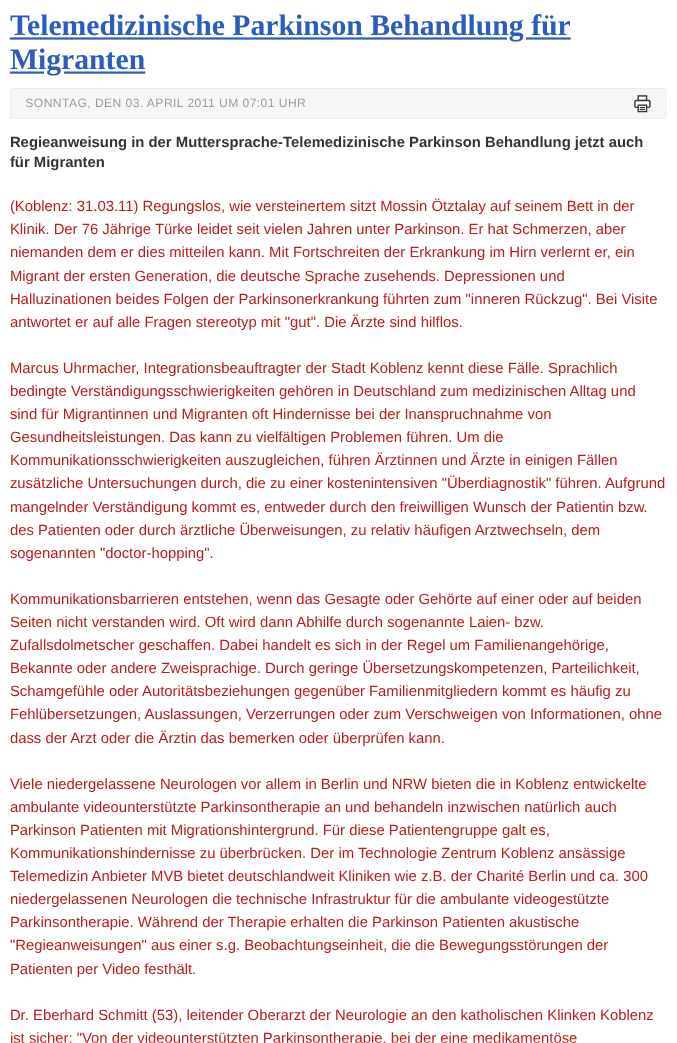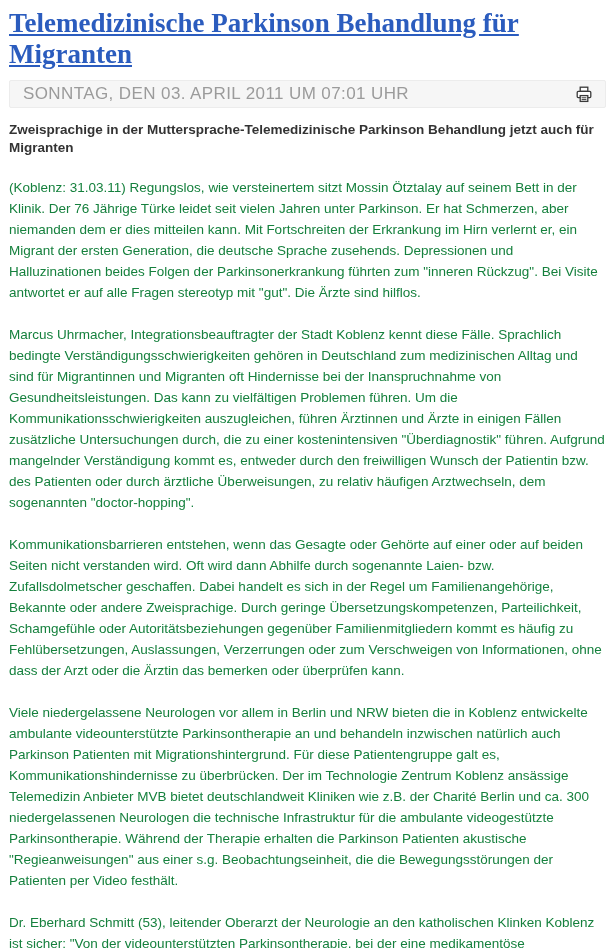--- a/index.html
+++ b/index.html
@@ -32,21 +32,21 @@
     border: 1px solid #ececec;
     border-radius: 2px;
     height: 26px;
     display: flex;
     align-items: center;
     justify-content: space-between;
     padding: 0 13px;
     margin-bottom: 13px;
   }
   .date-text {
-    font-size: 17px;
+    font-size: 11px;
     color: #9b9b9b;
     text-transform: uppercase;
     letter-spacing: 0.4px;
   }
   .print-button {
     background: none;
     border: none;
     padding: 0;
     margin: 0;
     cursor: pointer;
@@ -58,21 +58,21 @@
     font-size: 13.5px;
     font-weight: bold;
     color: #333333;
     margin: 0 0 21px 0;
     line-height: 1.3;
   }
   .article-body p {
     font-size: 13.5px;
     line-height: 21px;
     margin: 0 0 21px 0;
-    color: #15803d;
+    color: #b91c1c;
   }
 </style>
 </head>
 <body>
 
 <div class="page">
 
   <h1 class="article-title" style="color:#2b5cbe;text-decoration:underline;">Telemedizinische Parkinson Behandlung für Migranten</h1>
 
   <div class="date-bar">
@@ -83,21 +83,21 @@
           <rect x="4.2" y="1.2" width="7.6" height="4.2" fill="#ffffff" stroke="#3a3a3a" stroke-width="1.3"></rect>
           <rect x="1.2" y="5.4" width="13.6" height="6.2" rx="1" fill="#ffffff" stroke="#3a3a3a" stroke-width="1.3"></rect>
           <rect x="4.2" y="9.6" width="7.6" height="5.8" fill="#ffffff" stroke="#3a3a3a" stroke-width="1.3"></rect>
           <line x1="5.6" y1="11.8" x2="10.4" y2="11.8" stroke="#3a3a3a" stroke-width="1"></line>
           <line x1="5.6" y1="13.6" x2="10.4" y2="13.6" stroke="#3a3a3a" stroke-width="1"></line>
         </svg>
       </span>
     </button>
   </div>
 
-  <h2 class="article-subtitle">Zweisprachige in der Muttersprache-Telemedizinische Parkinson Behandlung jetzt auch für Migranten</h2>
+  <h2 class="article-subtitle">Regieanweisung in der Muttersprache-Telemedizinische Parkinson Behandlung jetzt auch für Migranten</h2>
 
   <div class="article-body">
     <p>(Koblenz: 31.03.11) Regungslos, wie versteinertem sitzt Mossin Ötztalay auf seinem Bett in der Klinik. Der 76 Jährige Türke leidet seit vielen Jahren unter Parkinson. Er hat Schmerzen, aber niemanden dem er dies mitteilen kann. Mit Fortschreiten der Erkrankung im Hirn verlernt er, ein Migrant der ersten Generation, die deutsche Sprache zusehends. Depressionen und Halluzinationen beides Folgen der Parkinsonerkrankung führten zum "inneren Rückzug". Bei Visite antwortet er auf alle Fragen stereotyp mit "gut".  Die Ärzte sind hilflos.</p>
     <p>Marcus Uhrmacher, Integrationsbeauftragter der Stadt Koblenz kennt diese Fälle. Sprachlich bedingte Verständigungsschwierigkeiten gehören in Deutschland zum medizinischen Alltag und sind für Migrantinnen und Migranten oft Hindernisse bei der Inanspruchnahme von Gesundheitsleistungen. Das kann zu vielfältigen Problemen führen. Um die Kommunikationsschwierigkeiten auszugleichen, führen Ärztinnen und Ärzte in einigen Fällen zusätzliche Untersuchungen durch, die zu einer kostenintensiven "Überdiagnostik" führen. Aufgrund mangelnder Verständigung kommt es, entweder durch den freiwilligen Wunsch der Patientin bzw. des Patienten oder durch ärztliche Überweisungen, zu relativ häufigen Arztwechseln, dem sogenannten "doctor-hopping".</p>
     <p>Kommunikationsbarrieren entstehen, wenn das Gesagte oder Gehörte auf einer oder auf beiden Seiten nicht verstanden wird. Oft wird dann Abhilfe durch sogenannte Laien- bzw. Zufallsdolmetscher geschaffen. Dabei handelt es sich in der Regel um Familienangehörige, Bekannte oder andere Zweisprachige. Durch geringe Übersetzungskompetenzen, Parteilichkeit, Schamgefühle oder Autoritätsbeziehungen gegenüber Familienmitgliedern kommt es häufig zu Fehlübersetzungen, Auslassungen, Verzerrungen oder zum Verschweigen von Informationen, ohne dass der Arzt oder die Ärztin das bemerken oder überprüfen kann.</p>
     <p>Viele niedergelassene Neurologen vor allem in Berlin und NRW bieten die in Koblenz entwickelte ambulante videounterstützte Parkinsontherapie an und behandeln inzwischen natürlich auch Parkinson Patienten mit Migrationshintergrund. Für diese Patientengruppe galt es, Kommunikationshindernisse zu überbrücken. Der im Technologie Zentrum Koblenz ansässige Telemedizin Anbieter MVB bietet deutschlandweit Kliniken wie z.B. der Charité Berlin und ca. 300 niedergelassenen Neurologen die technische Infrastruktur für die ambulante videogestützte Parkinsontherapie. Während der Therapie erhalten die Parkinson Patienten akustische "Regieanweisungen" aus einer s.g. Beobachtungseinheit, die die Bewegungsstörungen der Patienten per Video festhält.</p>
     <p>Dr. Eberhard Schmitt (53), leitender Oberarzt der Neurologie an den katholischen Klinken Koblenz ist sicher: "Von der videounterstützten Parkinsontherapie, bei der eine medikamentöse Neueinstellung bei Morbus Parkinson alternativ zu einem mehrwöchigen Klinikaufenthalt mittels Videodokumentation in der häuslichen Umgebung durchgeführt wird, profitieren neben deutschen Patienten auch Migranten in besonderer Weise."</p>
 
   </div>
 

